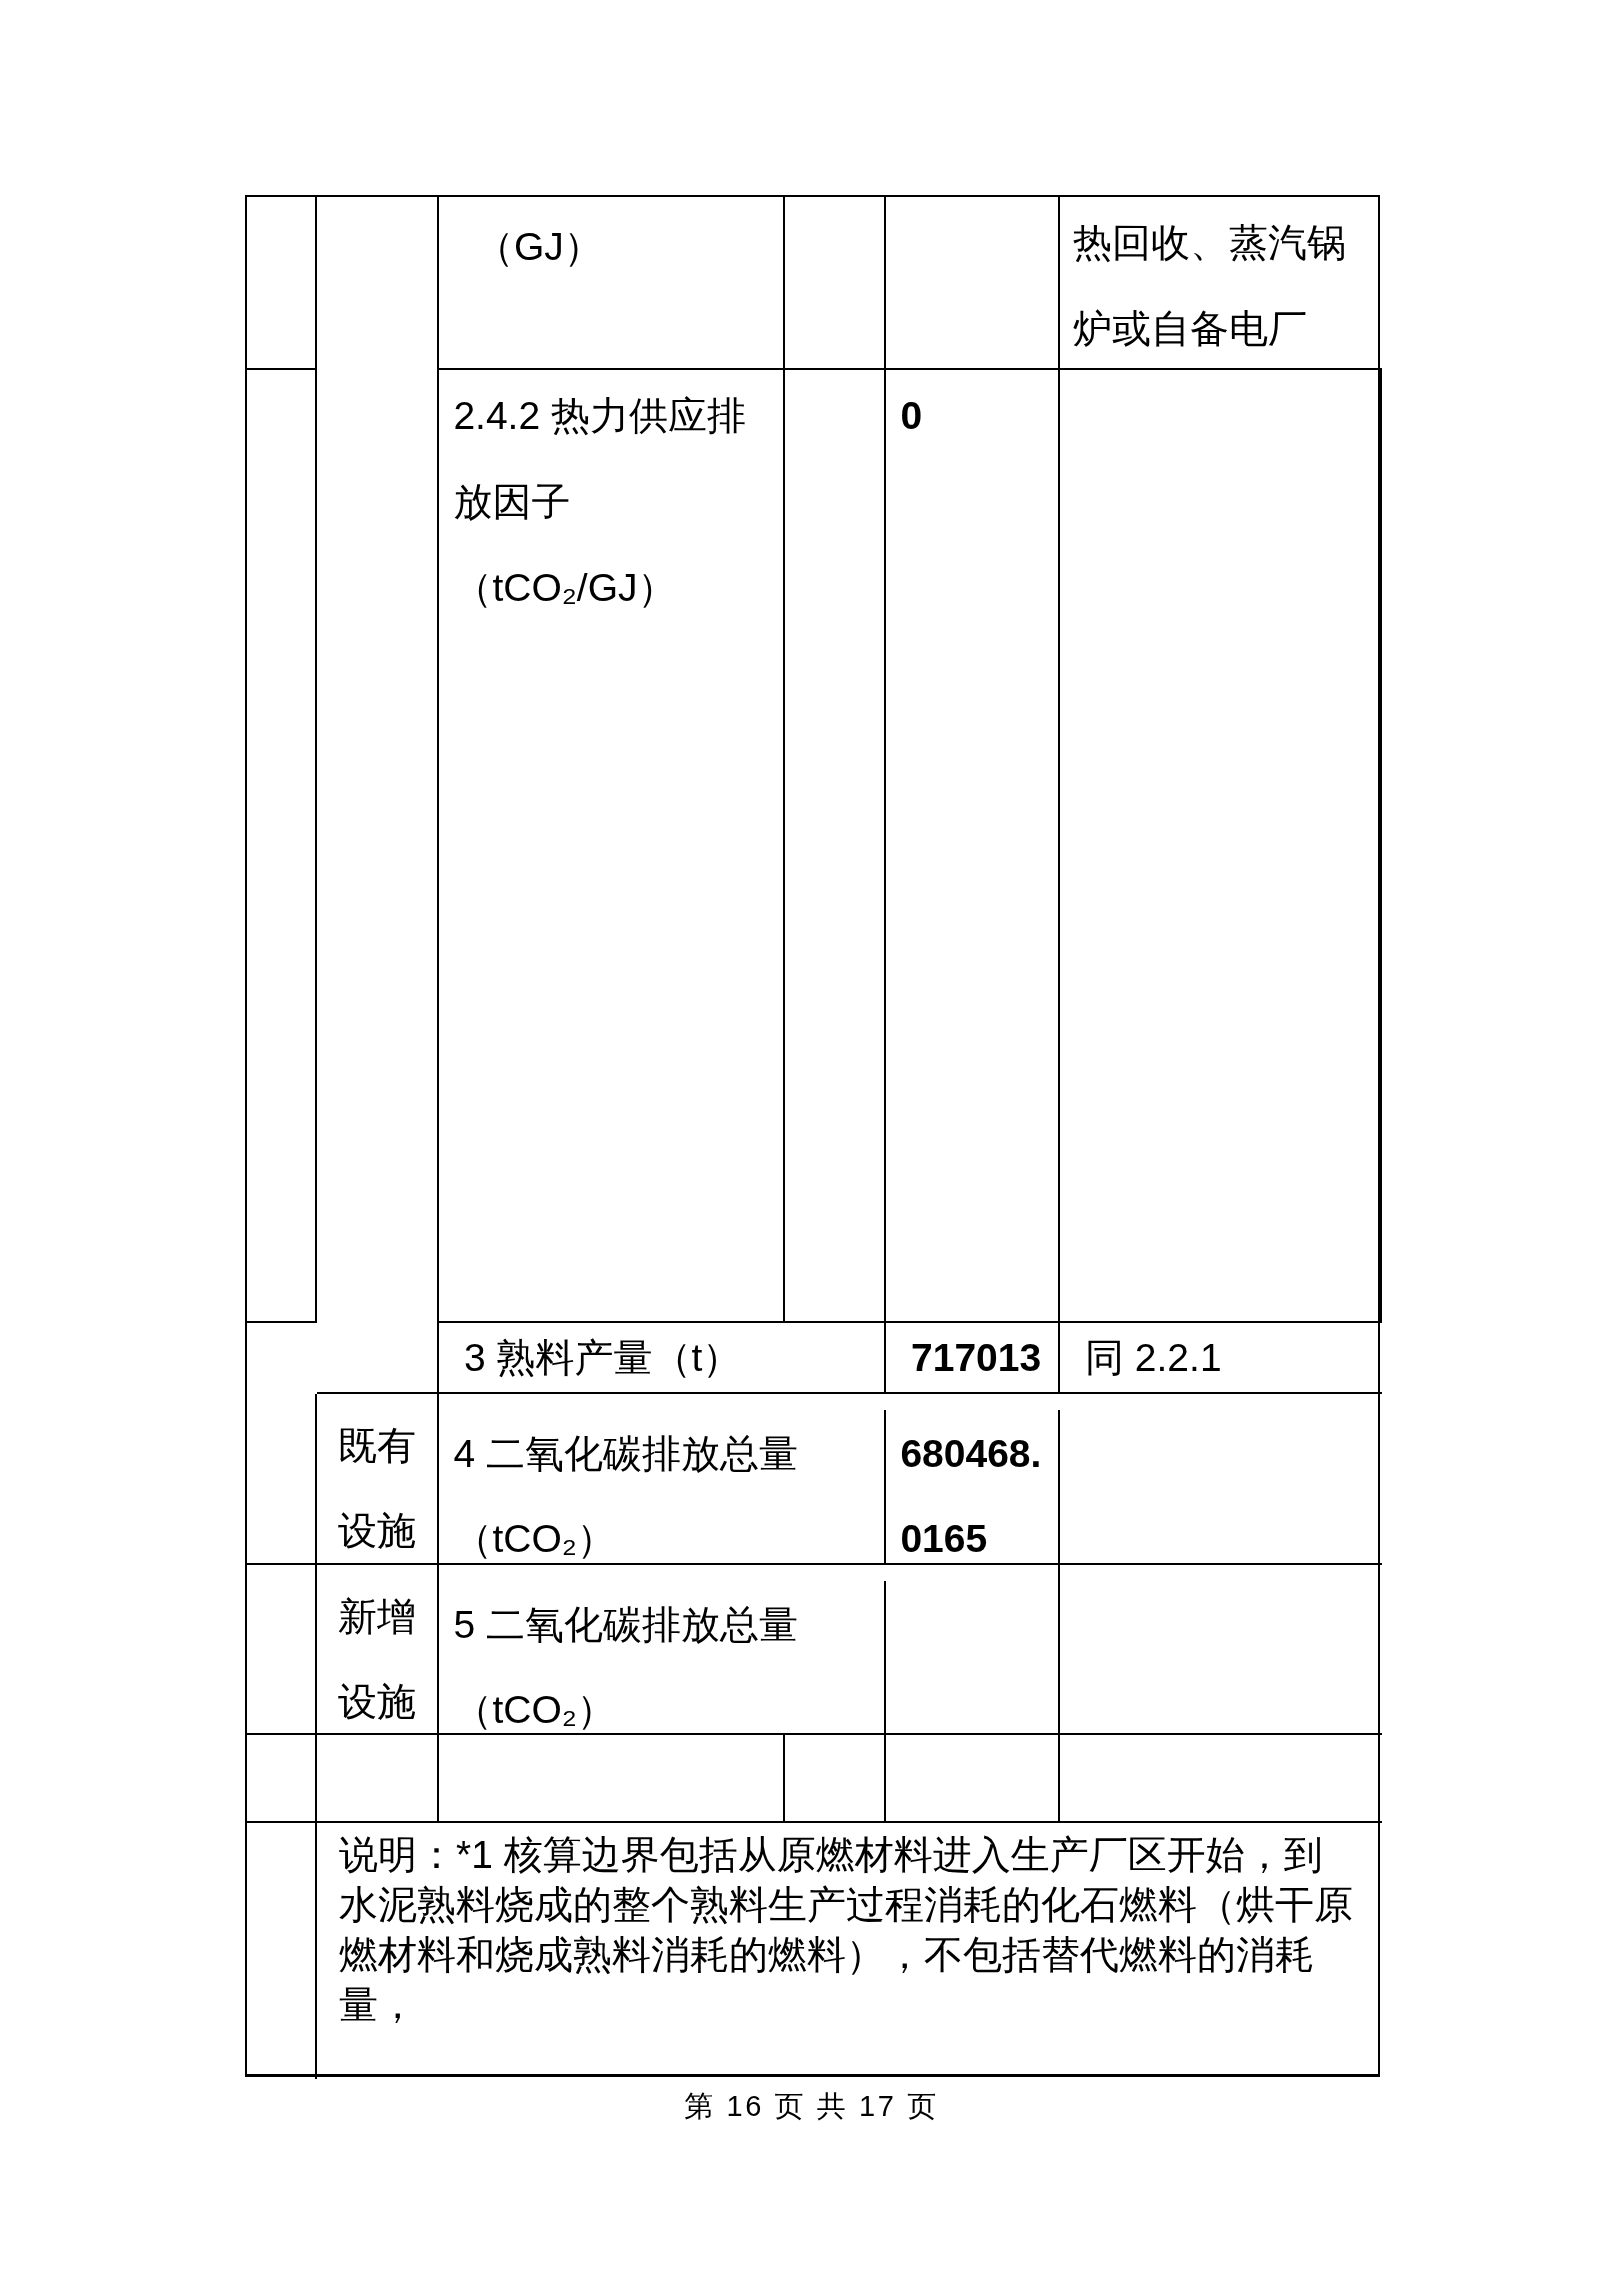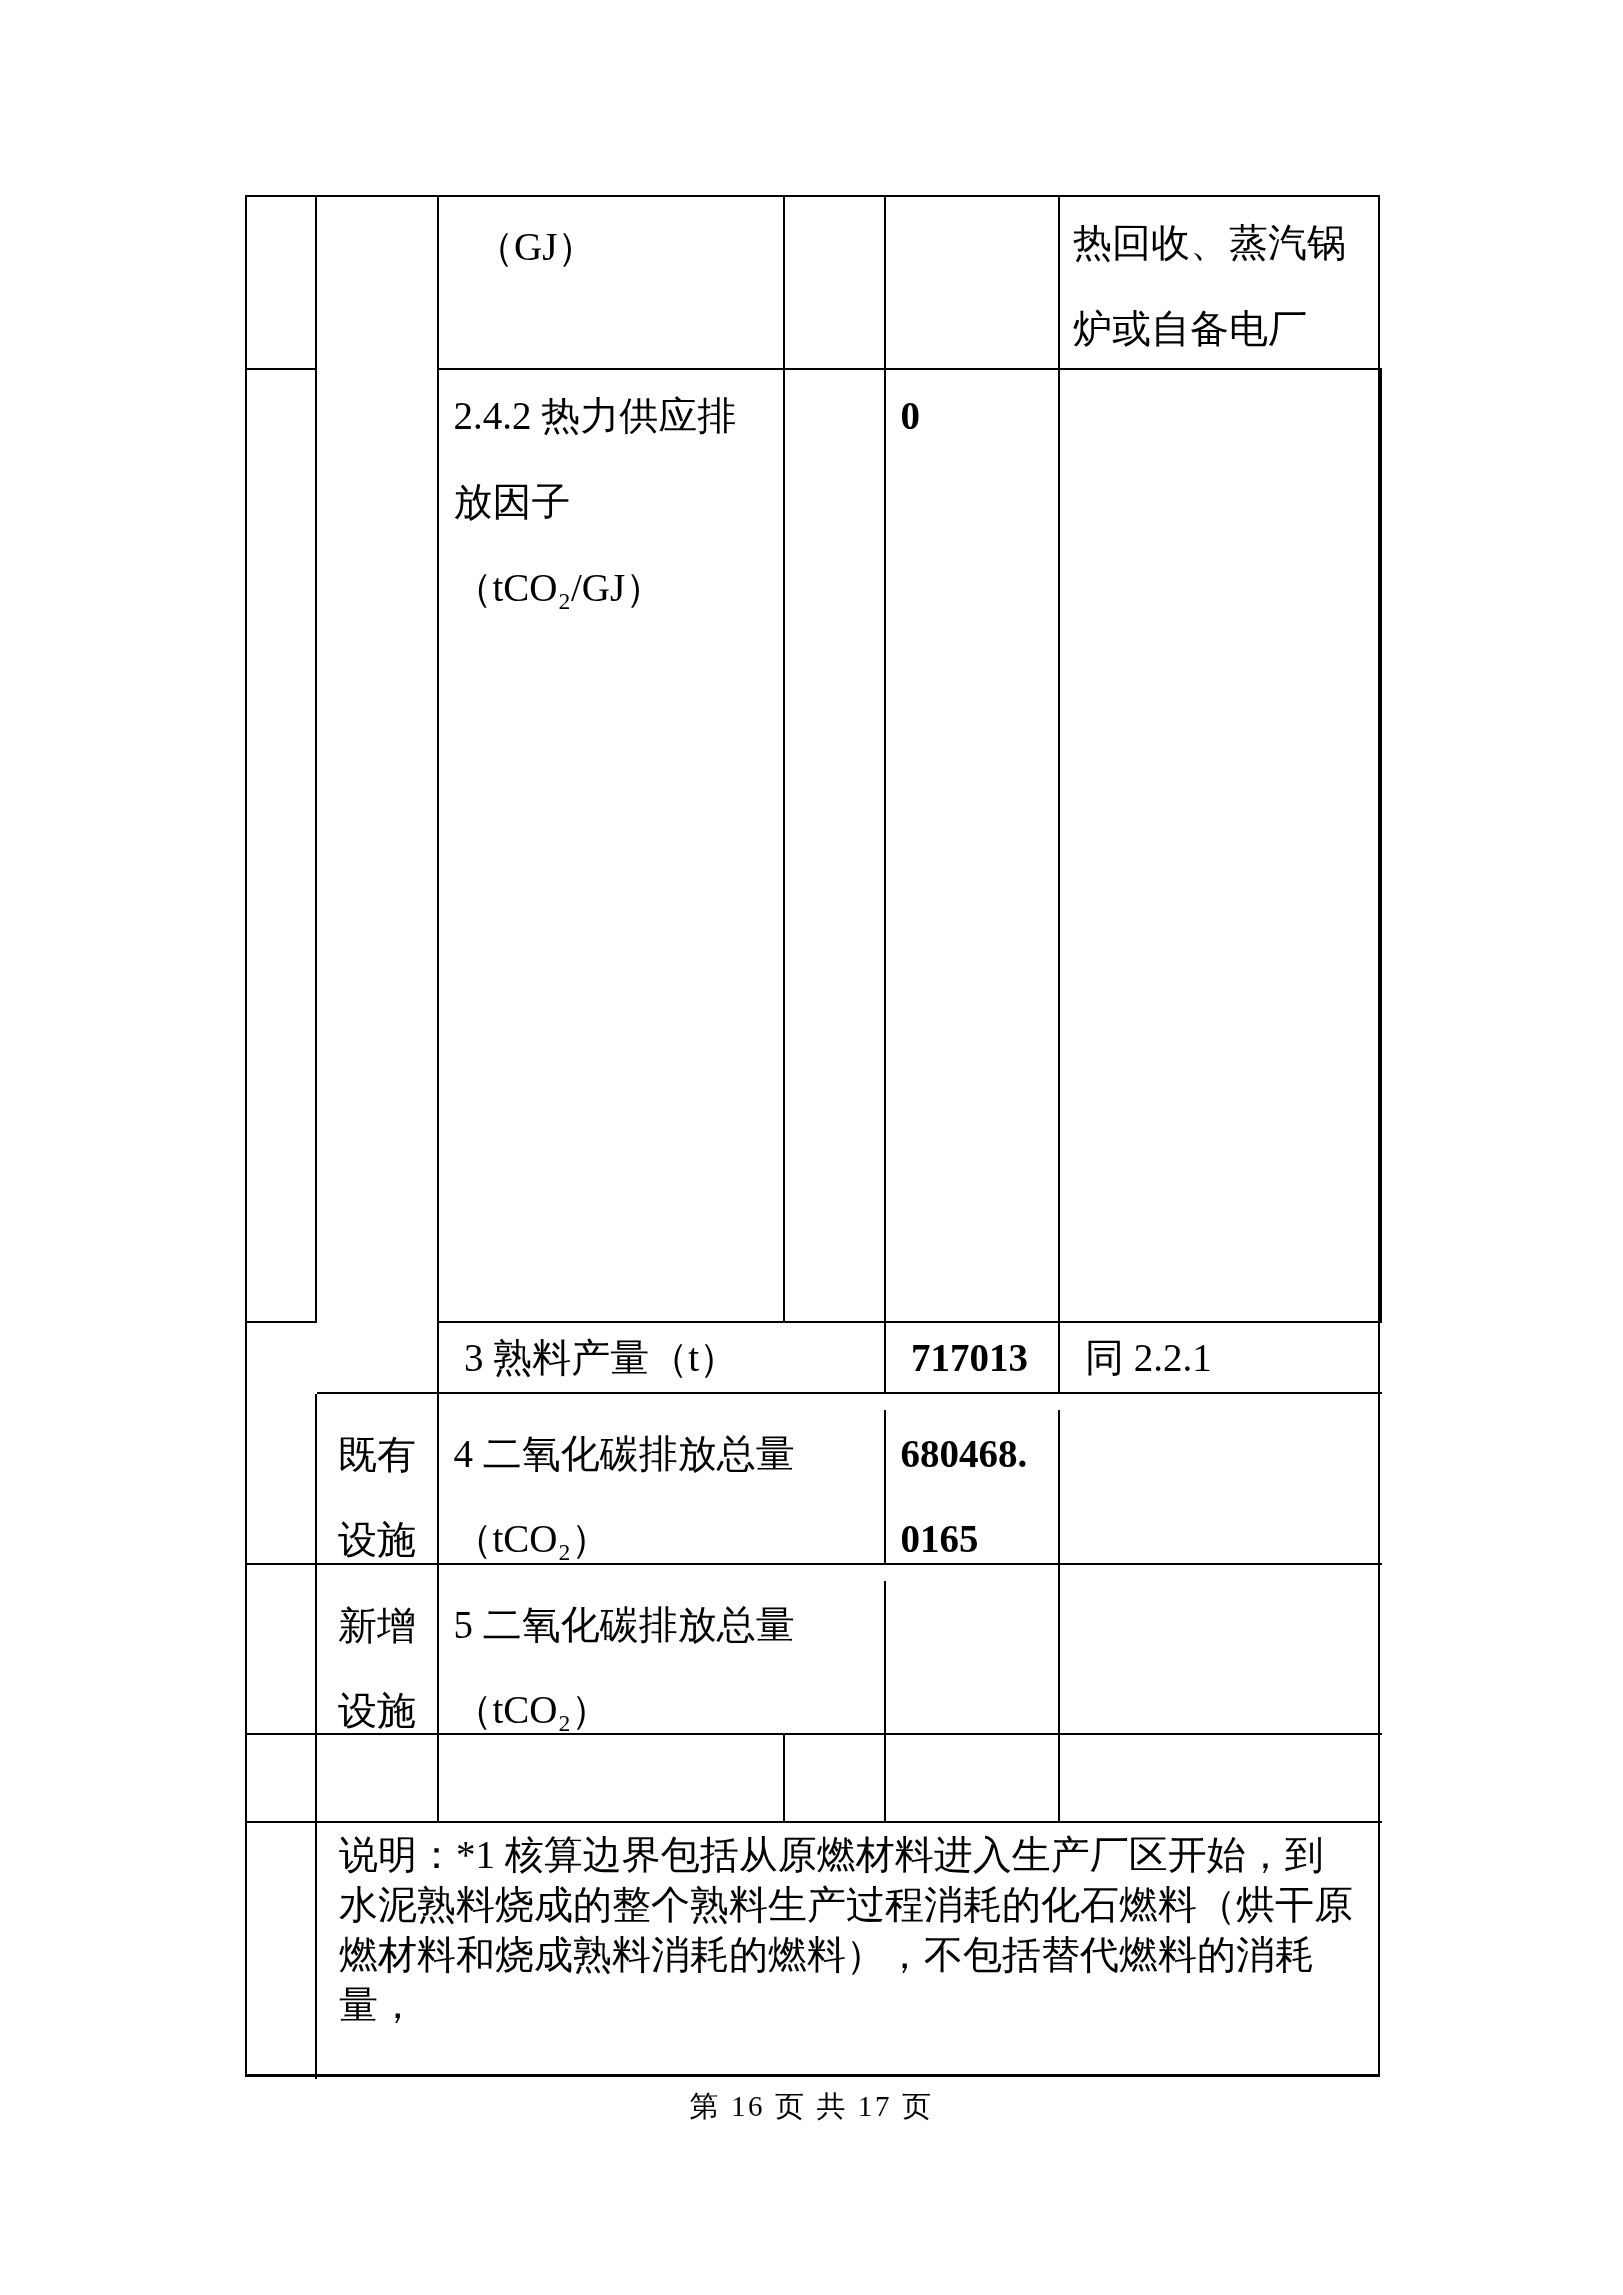--- a/index.html
+++ b/index.html
@@ -1,20 +1,20 @@
 <!DOCTYPE html>
 <html style="font-size:10.5px"><head>
 <meta charset="utf-8">
 <style>
   html,body { margin:0; padding:0; background:#888; }
   .page {
     position:relative;
     width:1623px; height:2295px;
     background:#ffffff;
-    font-family:Liberation Serif, serif;
+    font-family:Liberation Sans, sans-serif;
     color:#000;
     overflow:hidden;
   }
   .doc-table {
     position:absolute; left:245px; top:195px;
     width:1135px; height:1882px;
     display:grid;
     grid-template-columns:70px 122px 346px 101px 174px 322px;
     grid-template-rows:173px 953px 71px 171px 170px 88px 256px;
     border:2px solid #000;
@@ -29,21 +29,21 @@
     box-sizing:border-box;
     overflow:hidden;
   }
   .cell.no-r { border-right:none; }
   .cell.no-b { border-bottom:none; }
   .lines { white-space:pre-line; }
   .pad { padding:2.6px 6.5px 0 14.4px; }
   .pad-f { padding:2.6px 5.2px 0 13px; }
   .vcenter { display:flex; align-items:center; padding-left:25px; }
   .bold { font-weight:bold; }
-  .group-cell { text-align:center; padding-top:18px; line-height:85px; }
+  .group-cell { text-align:center; padding-top:9px; line-height:85px; }
   .two-line { padding-top:1px; line-height:85px;margin-top:16px; }
   .gj-cell { padding:6.5px 0 0 36px; }
   .notes-cell {
     padding:6.5px 13px 0 22px;
     line-height:50px;
   }
   .footer {
     position:absolute; left:0; top:2087px; width:1623px;
     text-align:center;
     font-size:29px;

